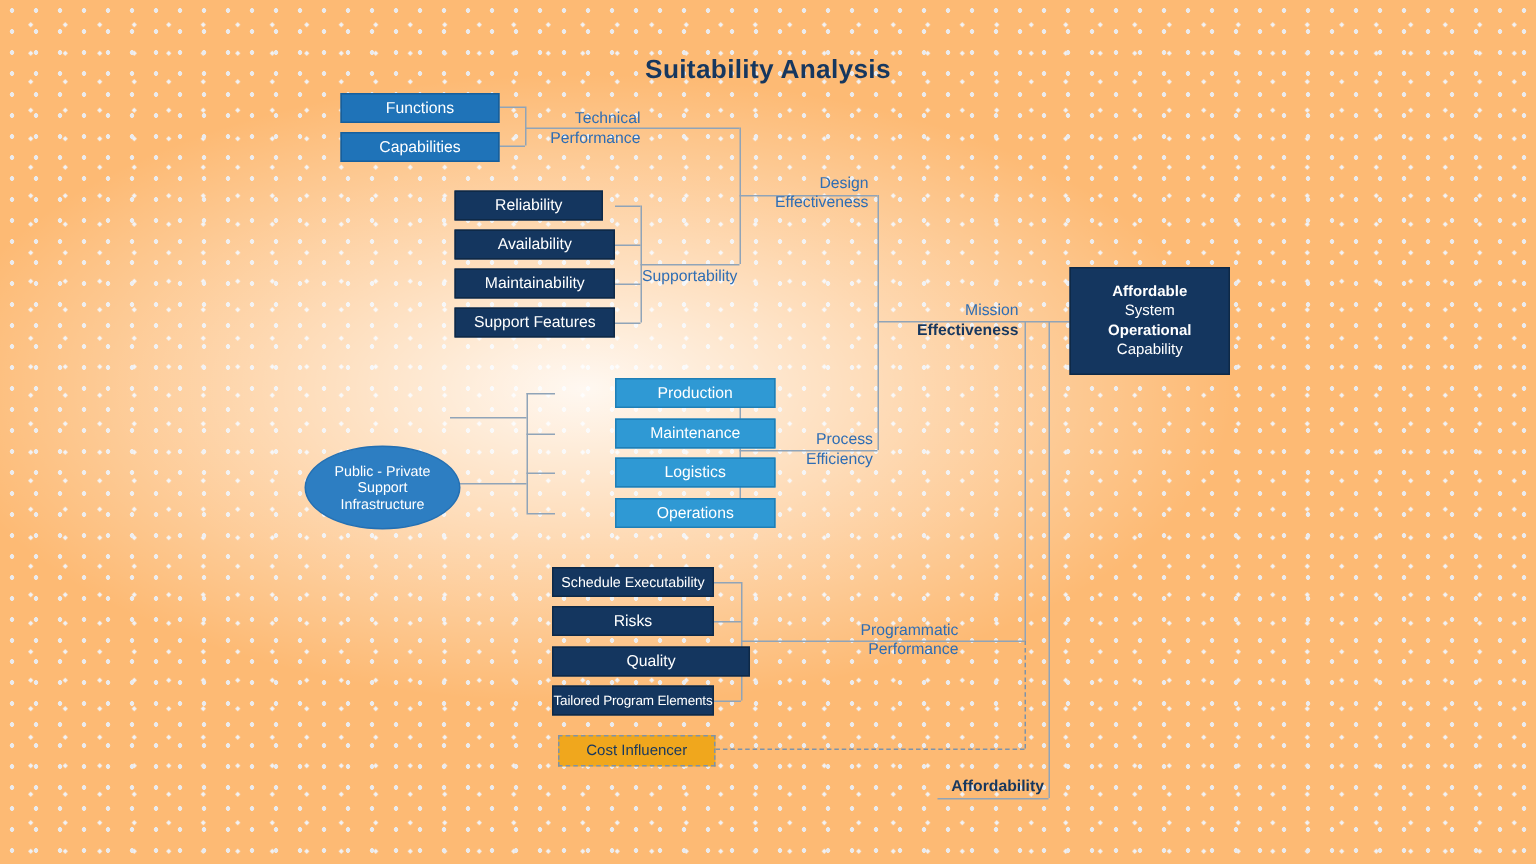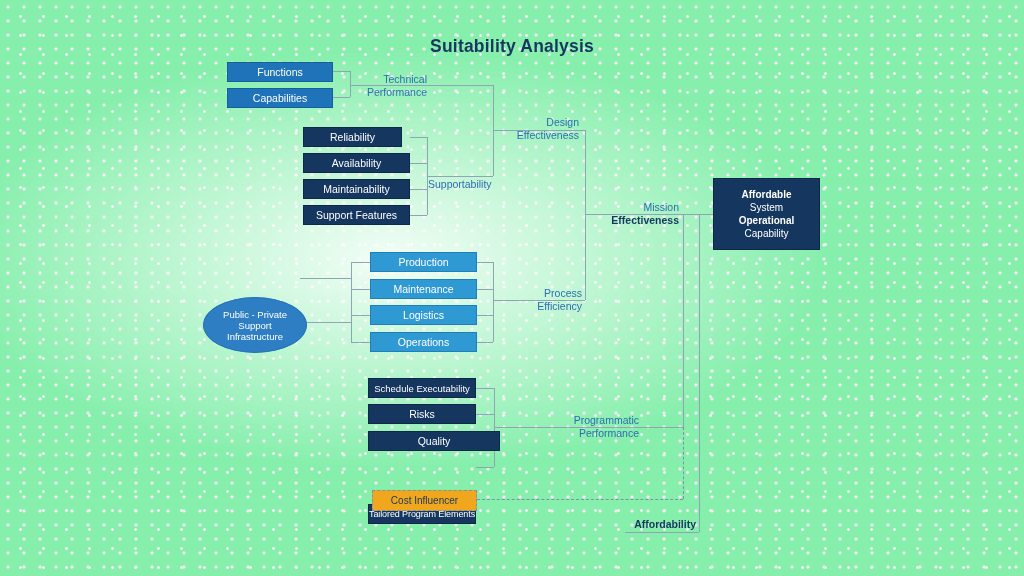--- a/index.html
+++ b/index.html
@@ -1,17 +1,17 @@
 <!DOCTYPE html>
 <html><head>
 <meta charset="utf-8">
 <style>
   html,body{margin:0;padding:0;background:#fff;}
   .stage{
-    position:relative;width:1024px;height:576px;background:#86efac;
+    position:relative;width:1024px;height:576px;background:#fdba74;
     overflow:hidden;font-family:"Liberation Sans", sans-serif;
   }
   .dots{
     position:absolute;inset:0;
     background-image:
       radial-gradient(circle, #ebebed 1.5px, transparent 1.7px),
       radial-gradient(circle, #f2f2f4 1.3px, transparent 1.5px);
     background-size:16px 14px, 23px 19px;
     background-position:0 0, 9px 7px;
   }
@@ -23,23 +23,23 @@
     position:absolute;top:36px;left:0;right:0;text-align:center;
     font-size:17.5px;font-weight:bold;color:#16375f;letter-spacing:.2px;
   }
   .box{
     position:absolute;height:20px;box-sizing:border-box;
     display:flex;align-items:center;justify-content:center;
     color:#ffffff;font-size:10.5px;white-space:nowrap;
   }
   .b-mid{background:#1f73b8;border:1px solid #175f9c;}
   .b-navy{background:#14365f;border:1px solid #0e2947;}
-  .b-light{background:#2f99d4;border:1px solid #1f7fb6;}
+  .b-light{background:#2f99d4;border:1px solid #1f7fb6;margin-left:40px;}
   .fs95{font-size:9.5px;}
-  .fs9{font-size:9px;letter-spacing:-.1px;margin-top:47px;}
+  .fs9{font-size:9px;letter-spacing:-.1px;}
   .ellipse{
     position:absolute;border-radius:50%;display:flex;align-items:center;justify-content:center;
     color:#fff;font-size:9.5px;line-height:11px;text-align:center;box-sizing:border-box;padding:0 12px;
   }
   .e-navy{background:#122c52;border:1px solid #0d2344;}
   .e-blue{background:#2d7ec2;border:1px solid #2470b3;}
   .outcome{
     position:absolute;left:713px;top:178px;width:107px;height:72px;box-sizing:border-box;
     background:#14365f;border:1px solid #0e2947;color:#fff;font-size:10px;line-height:13px;
     display:flex;flex-direction:column;align-items:center;justify-content:center;text-align:center;

